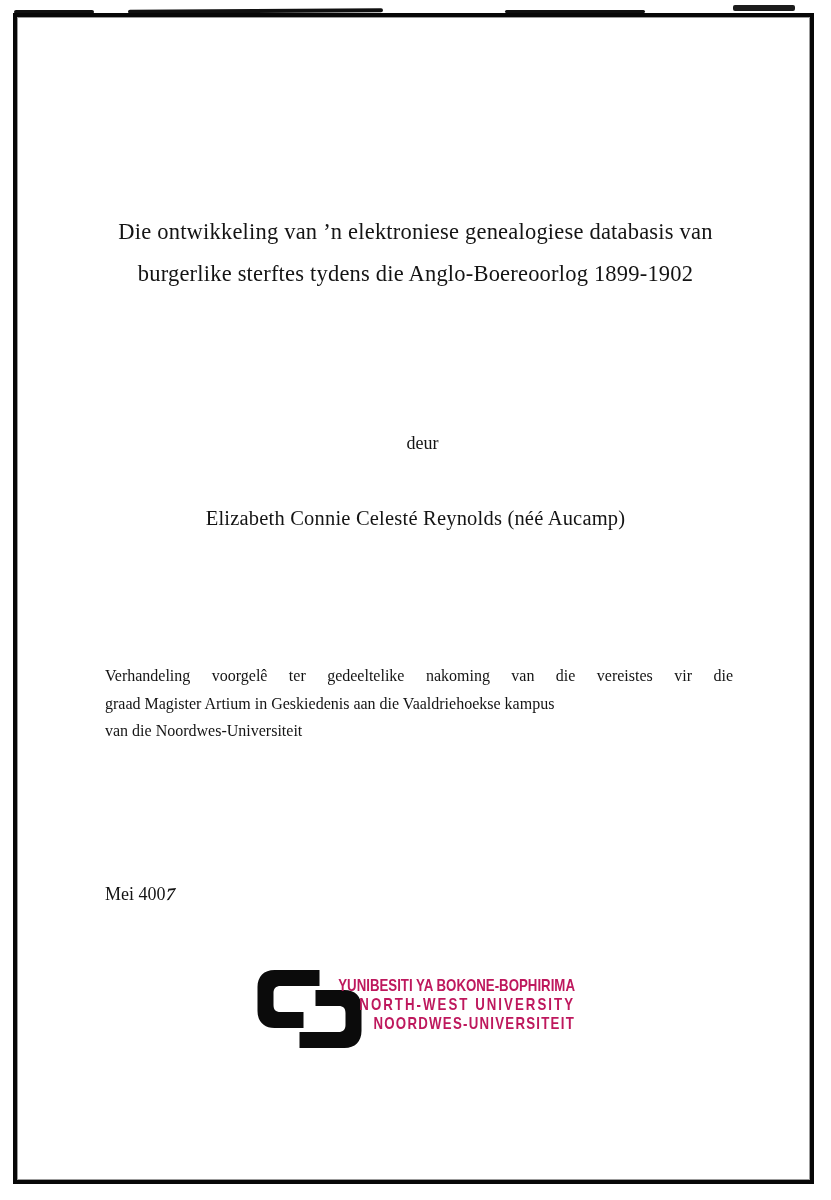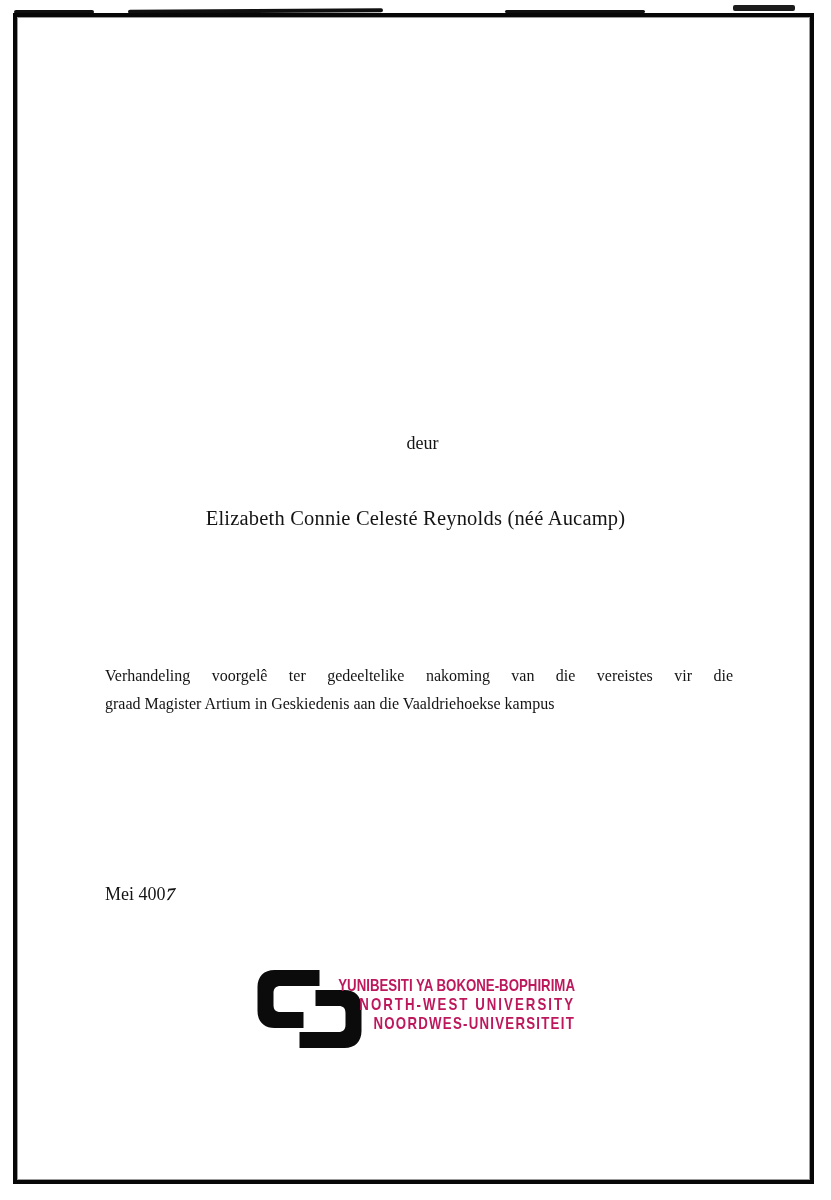--- a/index.html
+++ b/index.html
@@ -124,28 +124,33 @@
 
 <div class="page">
 
   <div class="smudge s1"></div>
   <div class="smudge s2"></div>
   <div class="smudge s3"></div>
   <div class="smudge s4"></div>
 
   <div class="frame"></div>
 
+  <div class="title-block">
+    <div>Die ontwikkeling van ’n elektroniese genealogiese databasis van</div>
+    <div>burgerlike sterftes tydens die Anglo-Boereoorlog 1899-1902</div>
+  </div>
 
   <div class="byline">deur</div>
 
   <div class="author">Elizabeth Connie Celesté Reynolds (néé Aucamp)</div>
 
   <div class="statement">
     <div class="just">Verhandeling voorgelê ter gedeeltelike nakoming van die vereistes vir die</div>
     <div><span>graad </span><span class="it">Magister Artium</span><span> in Geskiedenis aan die Vaaldriehoekse kampus</span></div>
+    <div>van die Noordwes-Universiteit</div>
   </div>
 
   <div class="supervisor-block">
     <div><span>Mei 400</span><span class="date-last">7</span></div>
   </div>
 
   <svg class="logo-mark" viewBox="0 0 106 80" xmlns="http://www.w3.org/2000/svg" aria-hidden="true">
     <path fill="#0b0b0b" d="M62 0 H17 C6.5 0 0 6.5 0 17 V41 C0 51.5 6.5 58 17 58 H46 V42 H23 C18 42 16 39.5 16 35 V23 C16 18.5 18.5 16 23 16 H62 Z"></path>
     <path fill="#0b0b0b" transform="translate(42 20) rotate(180 31 29)" d="M62 0 H17 C6.5 0 0 6.5 0 17 V41 C0 51.5 6.5 58 17 58 H46 V42 H23 C18 42 16 39.5 16 35 V23 C16 18.5 18.5 16 23 16 H62 Z"></path>
   </svg>

